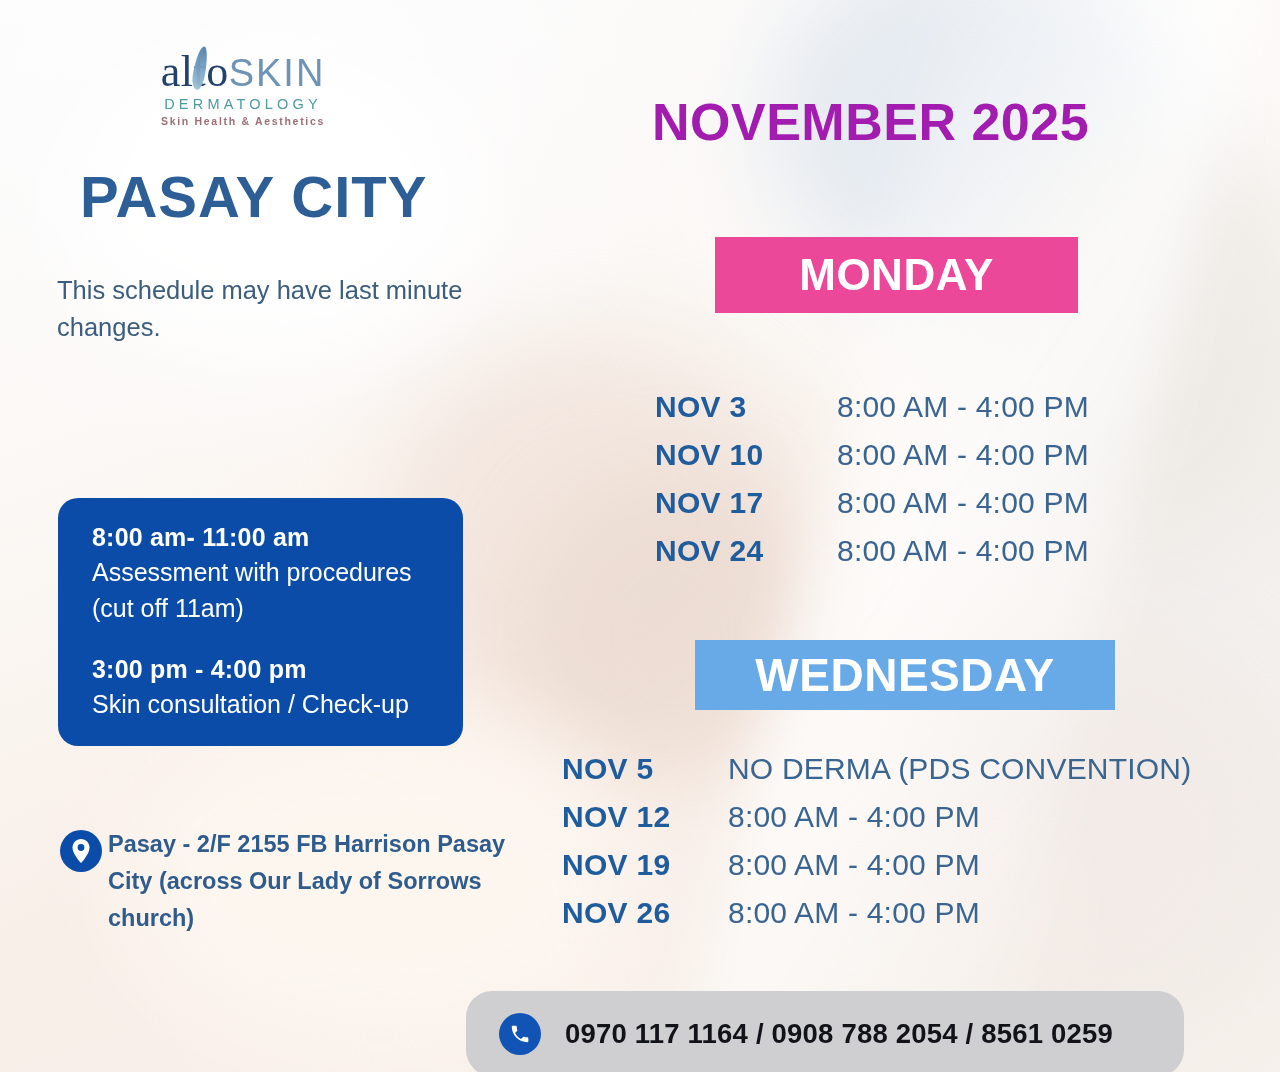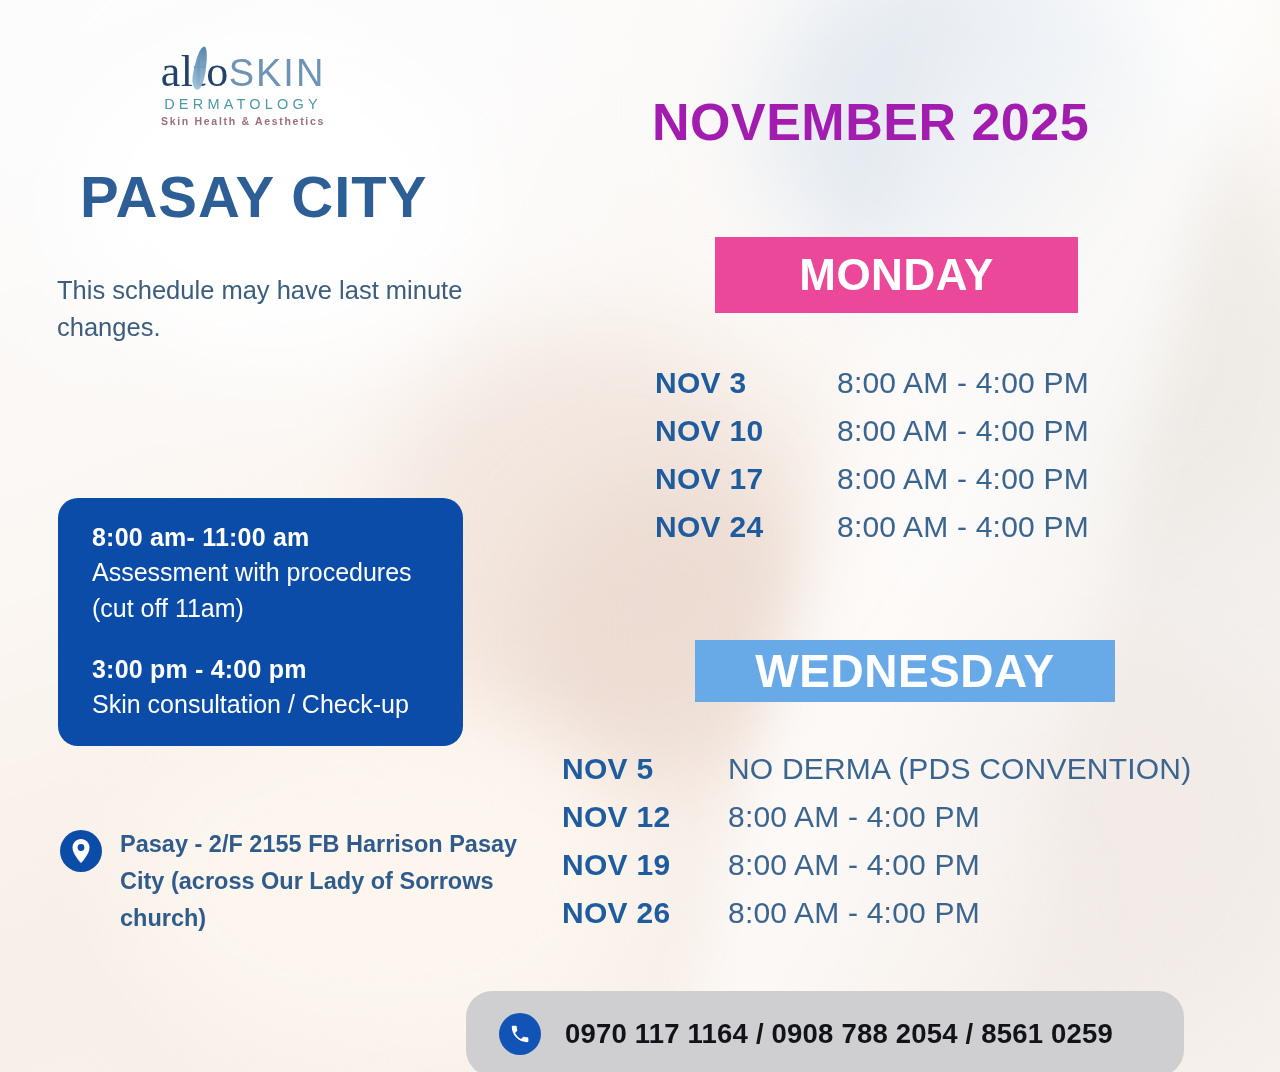--- a/index.html
+++ b/index.html
@@ -83,54 +83,54 @@
   .hours-card{
     position:absolute; left:58px; top:498px; width:405px;
     background:#0b4ca8; border-radius:20px;
     padding:22px 26px 24px 34px; color:#ffffff;
   }
   .hours-time{ font-size:25px; font-weight:700; line-height:34px; letter-spacing:.2px; }
   .hours-desc{ font-size:25px; font-weight:400; line-height:36px; }
   .hours-gap{ height:26px; }
 
   
-  .address-row{ position:absolute; left:60px; top:826px; width:480px; display:flex; gap:18px; }
+  .address-row{ position:absolute; left:60px; top:826px; width:480px; display:flex; gap:6px; }
   .pin{
     flex:0 0 auto; width:42px; height:42px; border-radius:50%;
     background:#0b4ca8; display:flex; align-items:center; justify-content:center; margin-top:4px;
   }
   .address-text{
     font-size:23.5px; font-weight:700; color:#2f5c8c; line-height:37px;
   }
 
   
   .day-bar{
     position:absolute; color:#ffffff; font-weight:700;
     display:flex; align-items:center; justify-content:center;
   }
   .bar-monday{
     left:715px; top:237px; width:363px; height:76px;
     background:#ec4899; font-size:44px; letter-spacing:.5px;
   }
   .bar-wednesday{
-    left:695px; top:640px; width:420px; height:62px;
+    left:695px; top:640px; width:420px; height:70px;
     background:#68a9e8; font-size:46px; letter-spacing:.5px;
   }
 
   .sched{ position:absolute; }
   .sched-monday{ left:655px; top:366px; }
   .sched-wednesday{ left:562px; top:752px; }
 
   .sched-row{ display:flex; align-items:baseline; }
   .sched-monday .sched-row{ height:48px; }
   .sched-wednesday .sched-row{ height:48px; }
   .sched-date{
     font-size:30px; font-weight:700; color:#1f5c9e; letter-spacing:.3px;
   }
-  .sched-monday .sched-date{ width:182px; }
+  .sched-monday .sched-date{ width:182px;margin-top:24px; }
   .sched-wednesday .sched-date{ width:166px; }
   .sched-time{
     font-size:30px; font-weight:400; color:#3a6590; letter-spacing:.2px; white-space:nowrap;
   }
 
   
   .phone-bar{
     position:absolute; left:466px; top:991px; width:718px; height:85px;
     background:#cfcfd1; border-radius:26px;
     display:flex; align-items:center; padding-left:33px; gap:24px;

